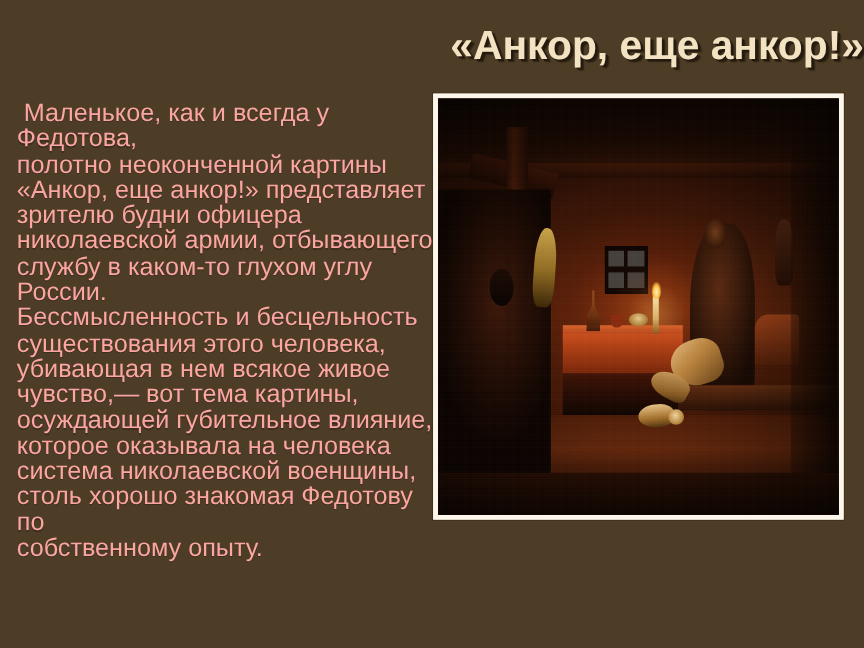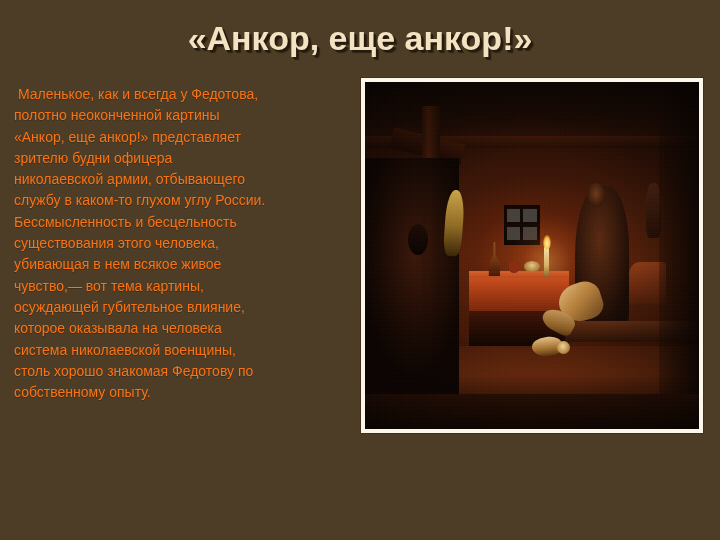--- a/index.html
+++ b/index.html
@@ -20,35 +20,35 @@
     height: 540px;
     background: #4d3d26;
   }
 
   
   #slide-title {
     position: absolute;
     left: 0;
     top: 18px;
     width: 720px;
-    text-align: center;
+    text-align: right;
     font-size: 34px;
     font-weight: bold;
     letter-spacing: 0px;
     color: #f4e3c2;
     text-shadow: 2px 2px 0 #241a0e, 3px 3px 1px rgba(20,12,4,0.55);
     white-space: nowrap;
     line-height: 40px;
   }
 
   
   .body-text {
     position: absolute;
-    color: #f97316;
-    font-size: 14px;
+    color: #fca5a5;
+    font-size: 21px;
     line-height: 21.3px;
     white-space: pre-wrap;
     text-shadow: 0 1px 0 rgba(30,20,10,0.35);
   }
 
   #para-left {
     left: 14px;
     top: 84px;
     width: 348px;
   }

